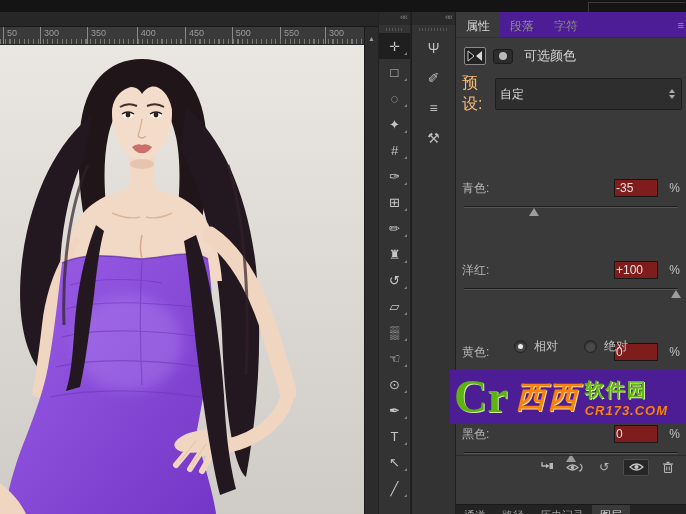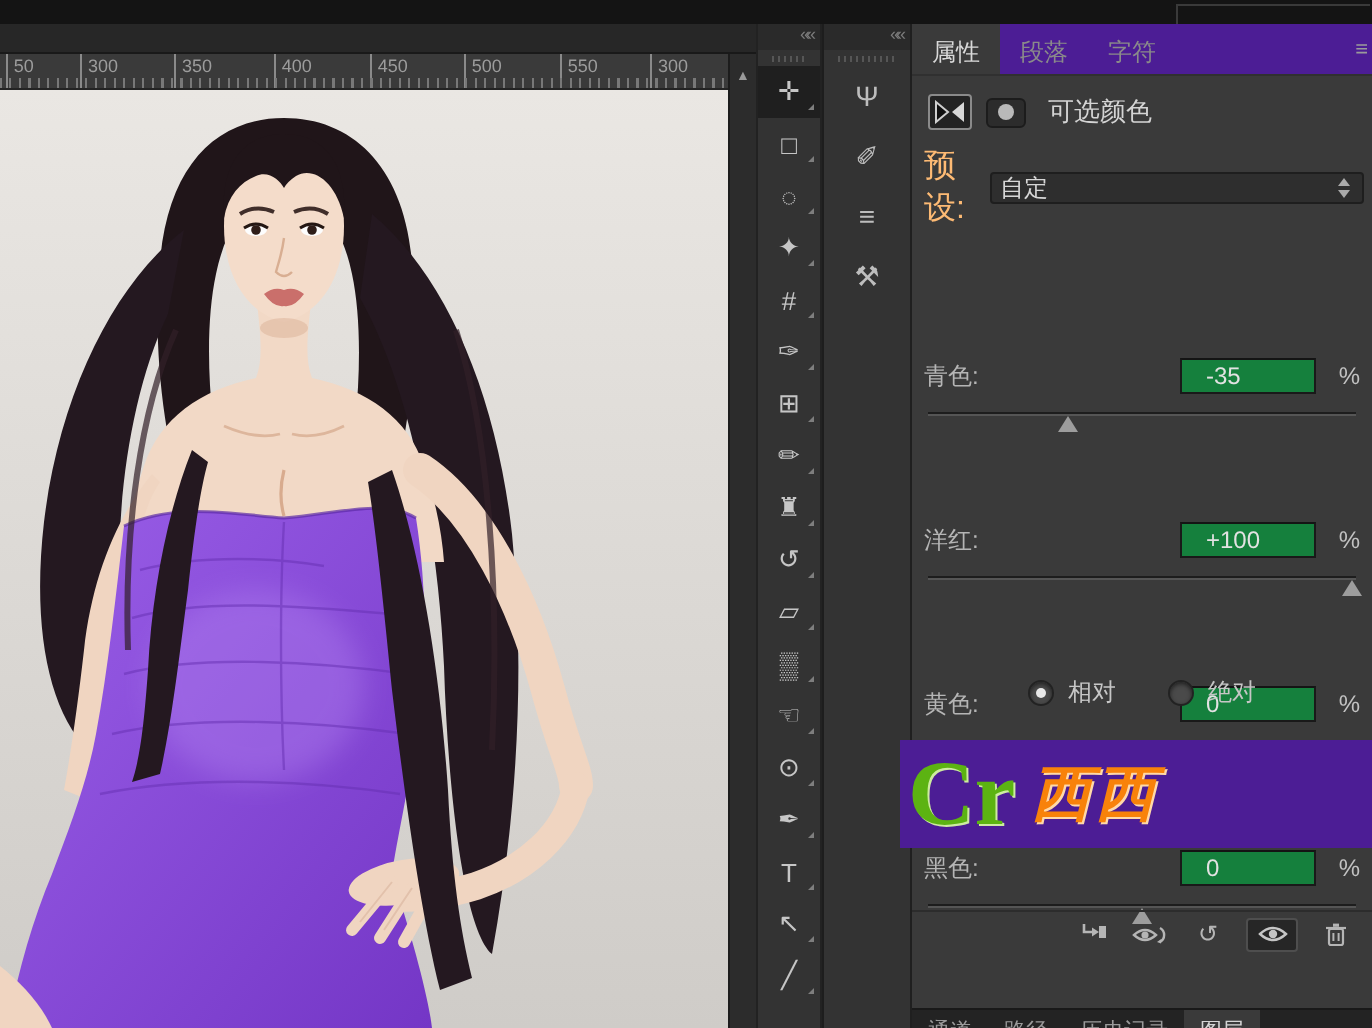--- a/index.html
+++ b/index.html
@@ -57,35 +57,35 @@
   .adj-header { position:absolute; left:8px; top:9px; display:flex; align-items:center; gap:7px;text-align:center; }
   .badge-box { width:22px; height:18px; background:#232323; border:1px solid #8a8a8a; border-radius:2px;
                display:flex; align-items:center; justify-content:center; }
   .badge-circ { width:20px; height:15px; background:#2c2c2c; border:1px solid #1c1c1c; border-radius:3px;
                 display:flex; align-items:center; justify-content:center; }
   .badge-circ i { width:8px; height:8px; border-radius:50%; background:#b9b9b9; }
   .adj-title { color:#d4d4d4; font-size:13px; margin-left:4px; }
 
   .field-row { position:absolute; left:6px; right:4px; height:20px; display:flex; align-items:center; }
   .field-row .lbl { width:33px; color:#fdba74; font-size:16px; }
-  .selectbox { flex:1; height:16px; background:#2e2e2e; border:1px solid #1e1e1e; border-radius:2px;
+  .selectbox { flex:1; height:32px; background:#2e2e2e; border:1px solid #1e1e1e; border-radius:2px;
                display:flex; align-items:center; padding:0 4px; color:#d6d6d6; font-size:12px; }
   .selectbox.focused { background:#1c1c1c; border-color:#a6a6a6; }
   .swatch { width:14px; height:11px; margin-right:5px; border:1px solid #000; }
   .updown { margin-left:auto; display:flex; flex-direction:column; gap:2px; padding-right:2px; }
   .updown b { width:0; height:0; border-left:3px solid transparent; border-right:3px solid transparent; }
   .updown b.u { border-bottom:4px solid #aaa; }
   .updown b.d { border-top:4px solid #aaa; }
 
   .sliders { position:absolute; left:0; top:98px; width:100%; }
   .slider-group { position:relative; height:42px; padding:2px 6px 0 6px;margin-top:40px; }
   .sl-row { display:flex; align-items:center; height:20px; }
   .sl-label { color:#b5b5b5; font-size:12px; }
-  .sl-input { margin-left:auto; width:68px; height:18px; background:#15803d; border:1px solid #191919;
-              border-top-color:#141414; color:#e2e2e2; font-size:12px; line-height:17px; padding-left:12px; }
+  .sl-input { margin-left:auto; width:44px; height:18px; background:#7f1d1d; border:1px solid #191919;
+              border-top-color:#141414; color:#e2e2e2; font-size:12px; line-height:17px; padding-left:1px; }
   .sl-unit { width:22px; text-align:right; color:#c2c2c2; font-size:12px; }
   .sl-track { position:relative; margin:8px 2px 0 2px; height:2px; background:#1d1d1d;
               border-bottom:1px solid #555; }
   .sl-thumb { position:absolute; top:2px; width:0; height:0; transform:translateX(-50%);
     border-left:5px solid transparent; border-right:5px solid transparent; border-bottom:8px solid #9d9d9d; }
 
   .radio-row { position:absolute; left:0; top:296px; width:100%; height:24px;
                display:flex; align-items:center; justify-content:center; gap:26px; }
   .radio { display:flex; align-items:center; gap:7px; color:#c6c6c6; font-size:12px; }
   .rb { width:13px; height:13px; border-radius:50%; background:#4a4a4a;
@@ -500,15 +500,19 @@
           </div>
 
       </div>
 
     </div>
   </div>
 
   <div class="wm">
     <span class="wm-cr">Cr</span>
     <span class="wm-name">西西</span>
+    <span class="wm-right">
+      <span class="wm-suffix">软件园</span>
+      <span class="wm-domain">CR173.COM</span>
+    </span>
   </div>
 
 </div>
 
 </body></html>

